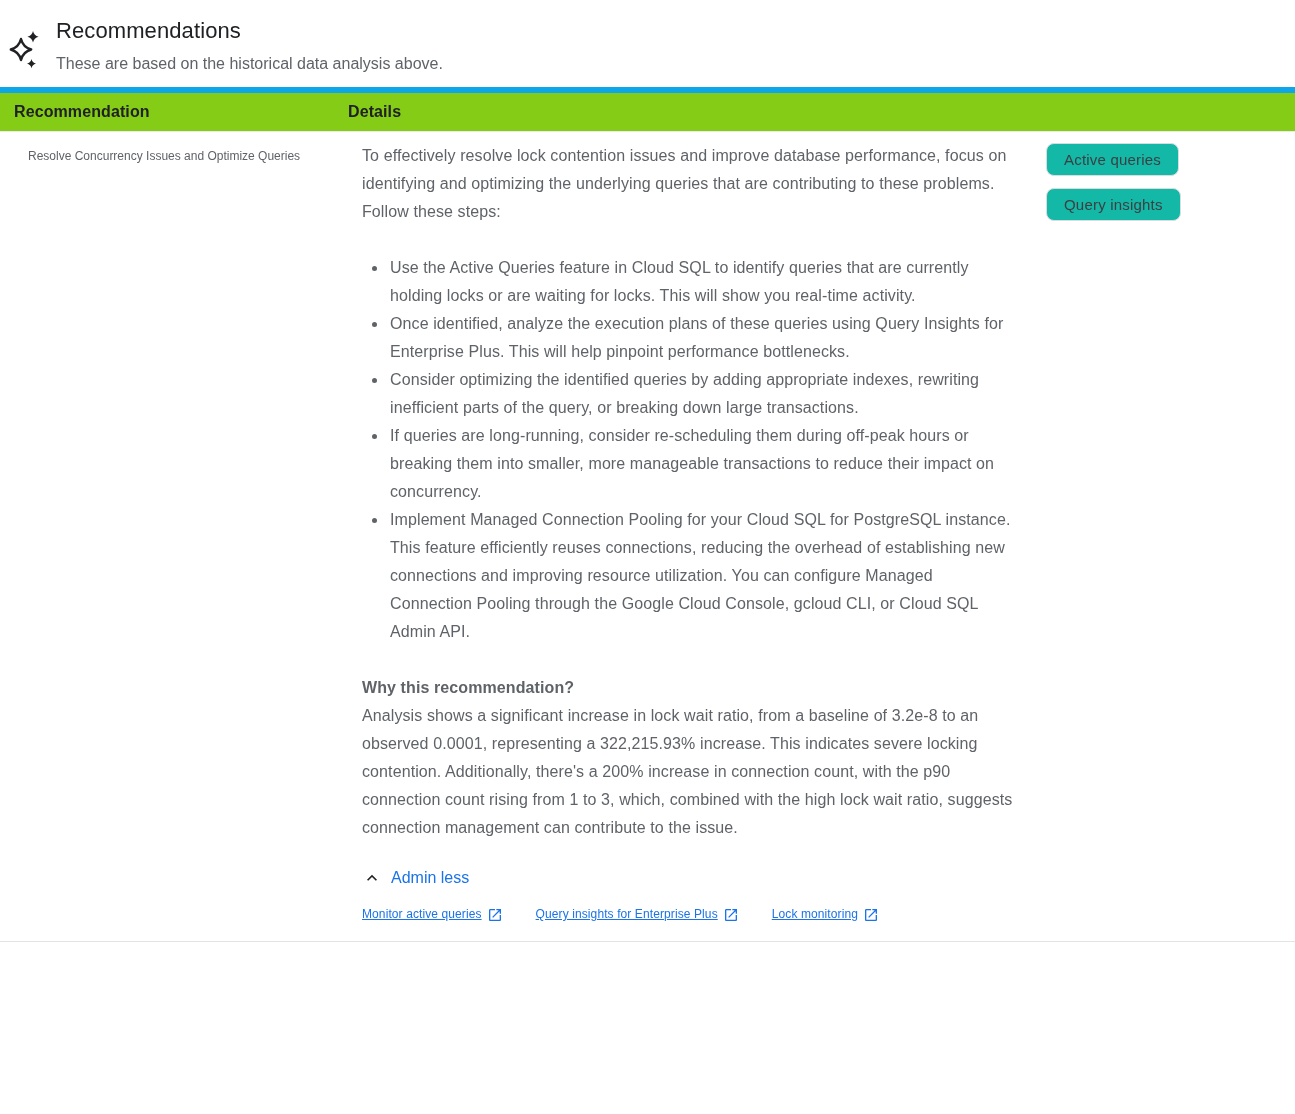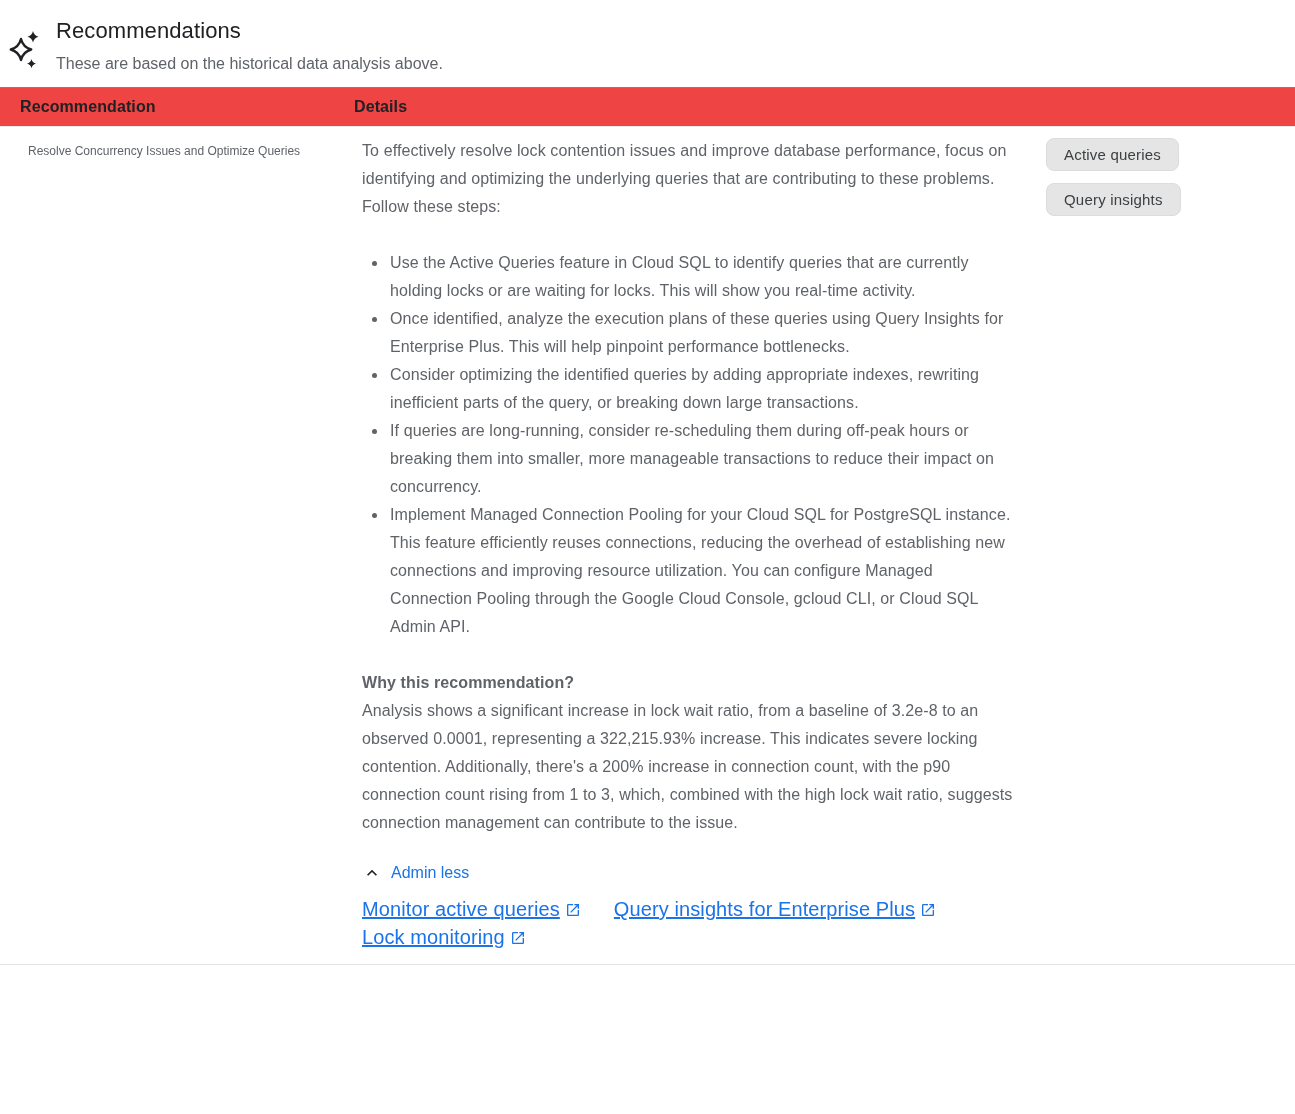--- a/index.html
+++ b/index.html
@@ -44,24 +44,24 @@
     color: #5f6368;
     margin-top: 7px;
     line-height: 22px;
   }
 
   
   .rec-table { margin-top: 12px; width: 100%; }
   .thead {
     display: grid;
     grid-template-columns: 334px 1fr;
-    background: #ef4444;
-    border-top: 1px solid #0ea5e9;
+    background: #84cc16;
+    border-top: 6px solid #0ea5e9;
     border-bottom: 1px solid #e8eaed;
-    padding: 10px 0 10px 20px;
+    padding: 10px 0 10px 14px;
   }
   .th {
     font-size: 16px;
     font-weight: 700;
     color: #202124;
     letter-spacing: 0.1px;
   }
   .trow {
     display: grid;
     grid-template-columns: 334px 655px 1fr;
@@ -117,39 +117,39 @@
     flex-wrap: wrap;
     column-gap: 33px;
     row-gap: 7px;
     max-width: 660px;
     margin-top: 7px;
   }
   .doc-link {
     display: inline-flex;
     align-items: center;
     color: #1a73e8;
-    font-size: 20px;
+    font-size: 12px;
     text-decoration: none;
     cursor: pointer;
     line-height: 21px;
   }
   .doc-link .link-text { text-decoration: underline; }
   .doc-link svg { margin-left: 5px; flex: 0 0 auto; }
 
   
   .cell-actions {
     padding-left: 29px;
     padding-top: 1px;
     display: flex;
     flex-direction: column;
     align-items: flex-start;
     gap: 12px;
   }
   .action-btn {
-    background: #e5e5e5;
+    background: #14b8a6;
     border: 1px solid #dadce0;
     border-radius: 8px;
     color: #3c4043;
     font-size: 15px;
     font-weight: 500;
     font-family: "Liberation Sans", "DejaVu Sans", sans-serif;
     padding: 7px 17px;
     cursor: pointer;
     letter-spacing: 0.2px;
     white-space: nowrap;

